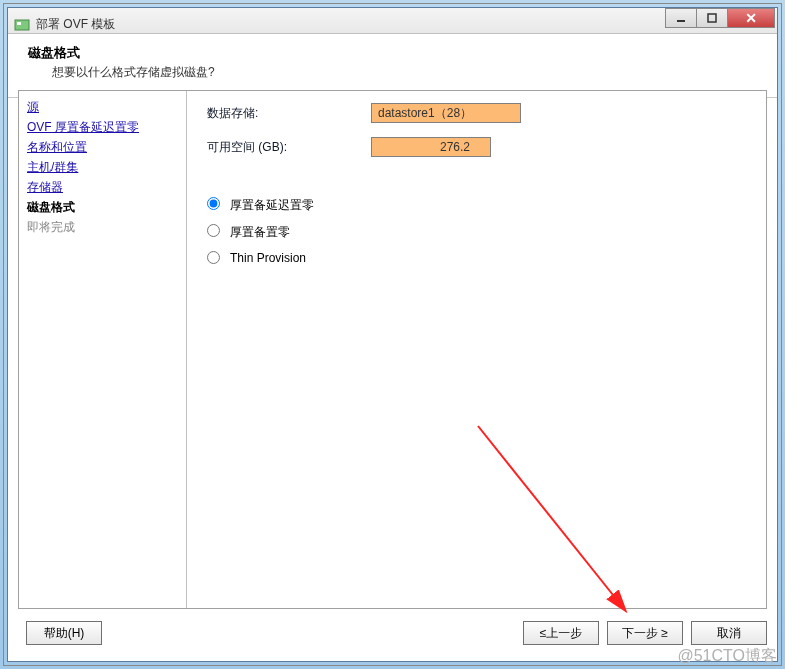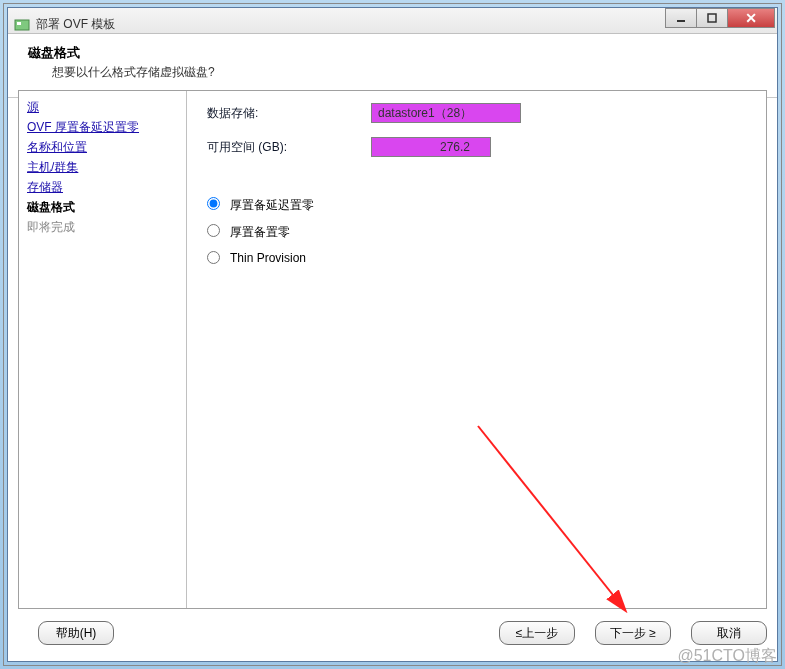--- a/index.html
+++ b/index.html
@@ -103,21 +103,21 @@
       display: flex;
       align-items: center;
       margin-bottom: 14px;
     }
     .form-label {
       width: 164px;
       color: #0f172a;
     }
     .readonly-box {
       border: 1px solid #808080;
-      background: #d946ef;
+      background: #fdba74;
       padding: 2px 6px;
       width: 150px;
       height: 20px;
       display: flex; align-items: center;
       color: #333;
     }
     .readonly-box.num { justify-content: flex-end; padding-right: 20px; width: 120px; }
     .radio-group { margin-top: 40px; }
     .radio-row {
       display: flex; align-items: flex-start;
@@ -135,21 +135,21 @@
       border: 1px solid #707070;
       background: linear-gradient(to bottom, #fdfdfd, #e8e8e8);
       height: 24px;
       padding: 0 14px;
       font-size: 12px;
       font-family: inherit;
       cursor: pointer;
       min-width: 76px;
     }
     .footer .spacer { flex: 1; }
-    .footer .btn { margin-left: 20px; border-radius: 9px; }
+    .footer .btn { margin-left: 8px; }
     .watermark {
       position: absolute;
       right: 8px; bottom: 2px;
       color: #b0b0b0;
       font-size: 16px;
     }
     .arrow-overlay {
       position: absolute;
       pointer-events: none;
       left: 0; top: 0;

